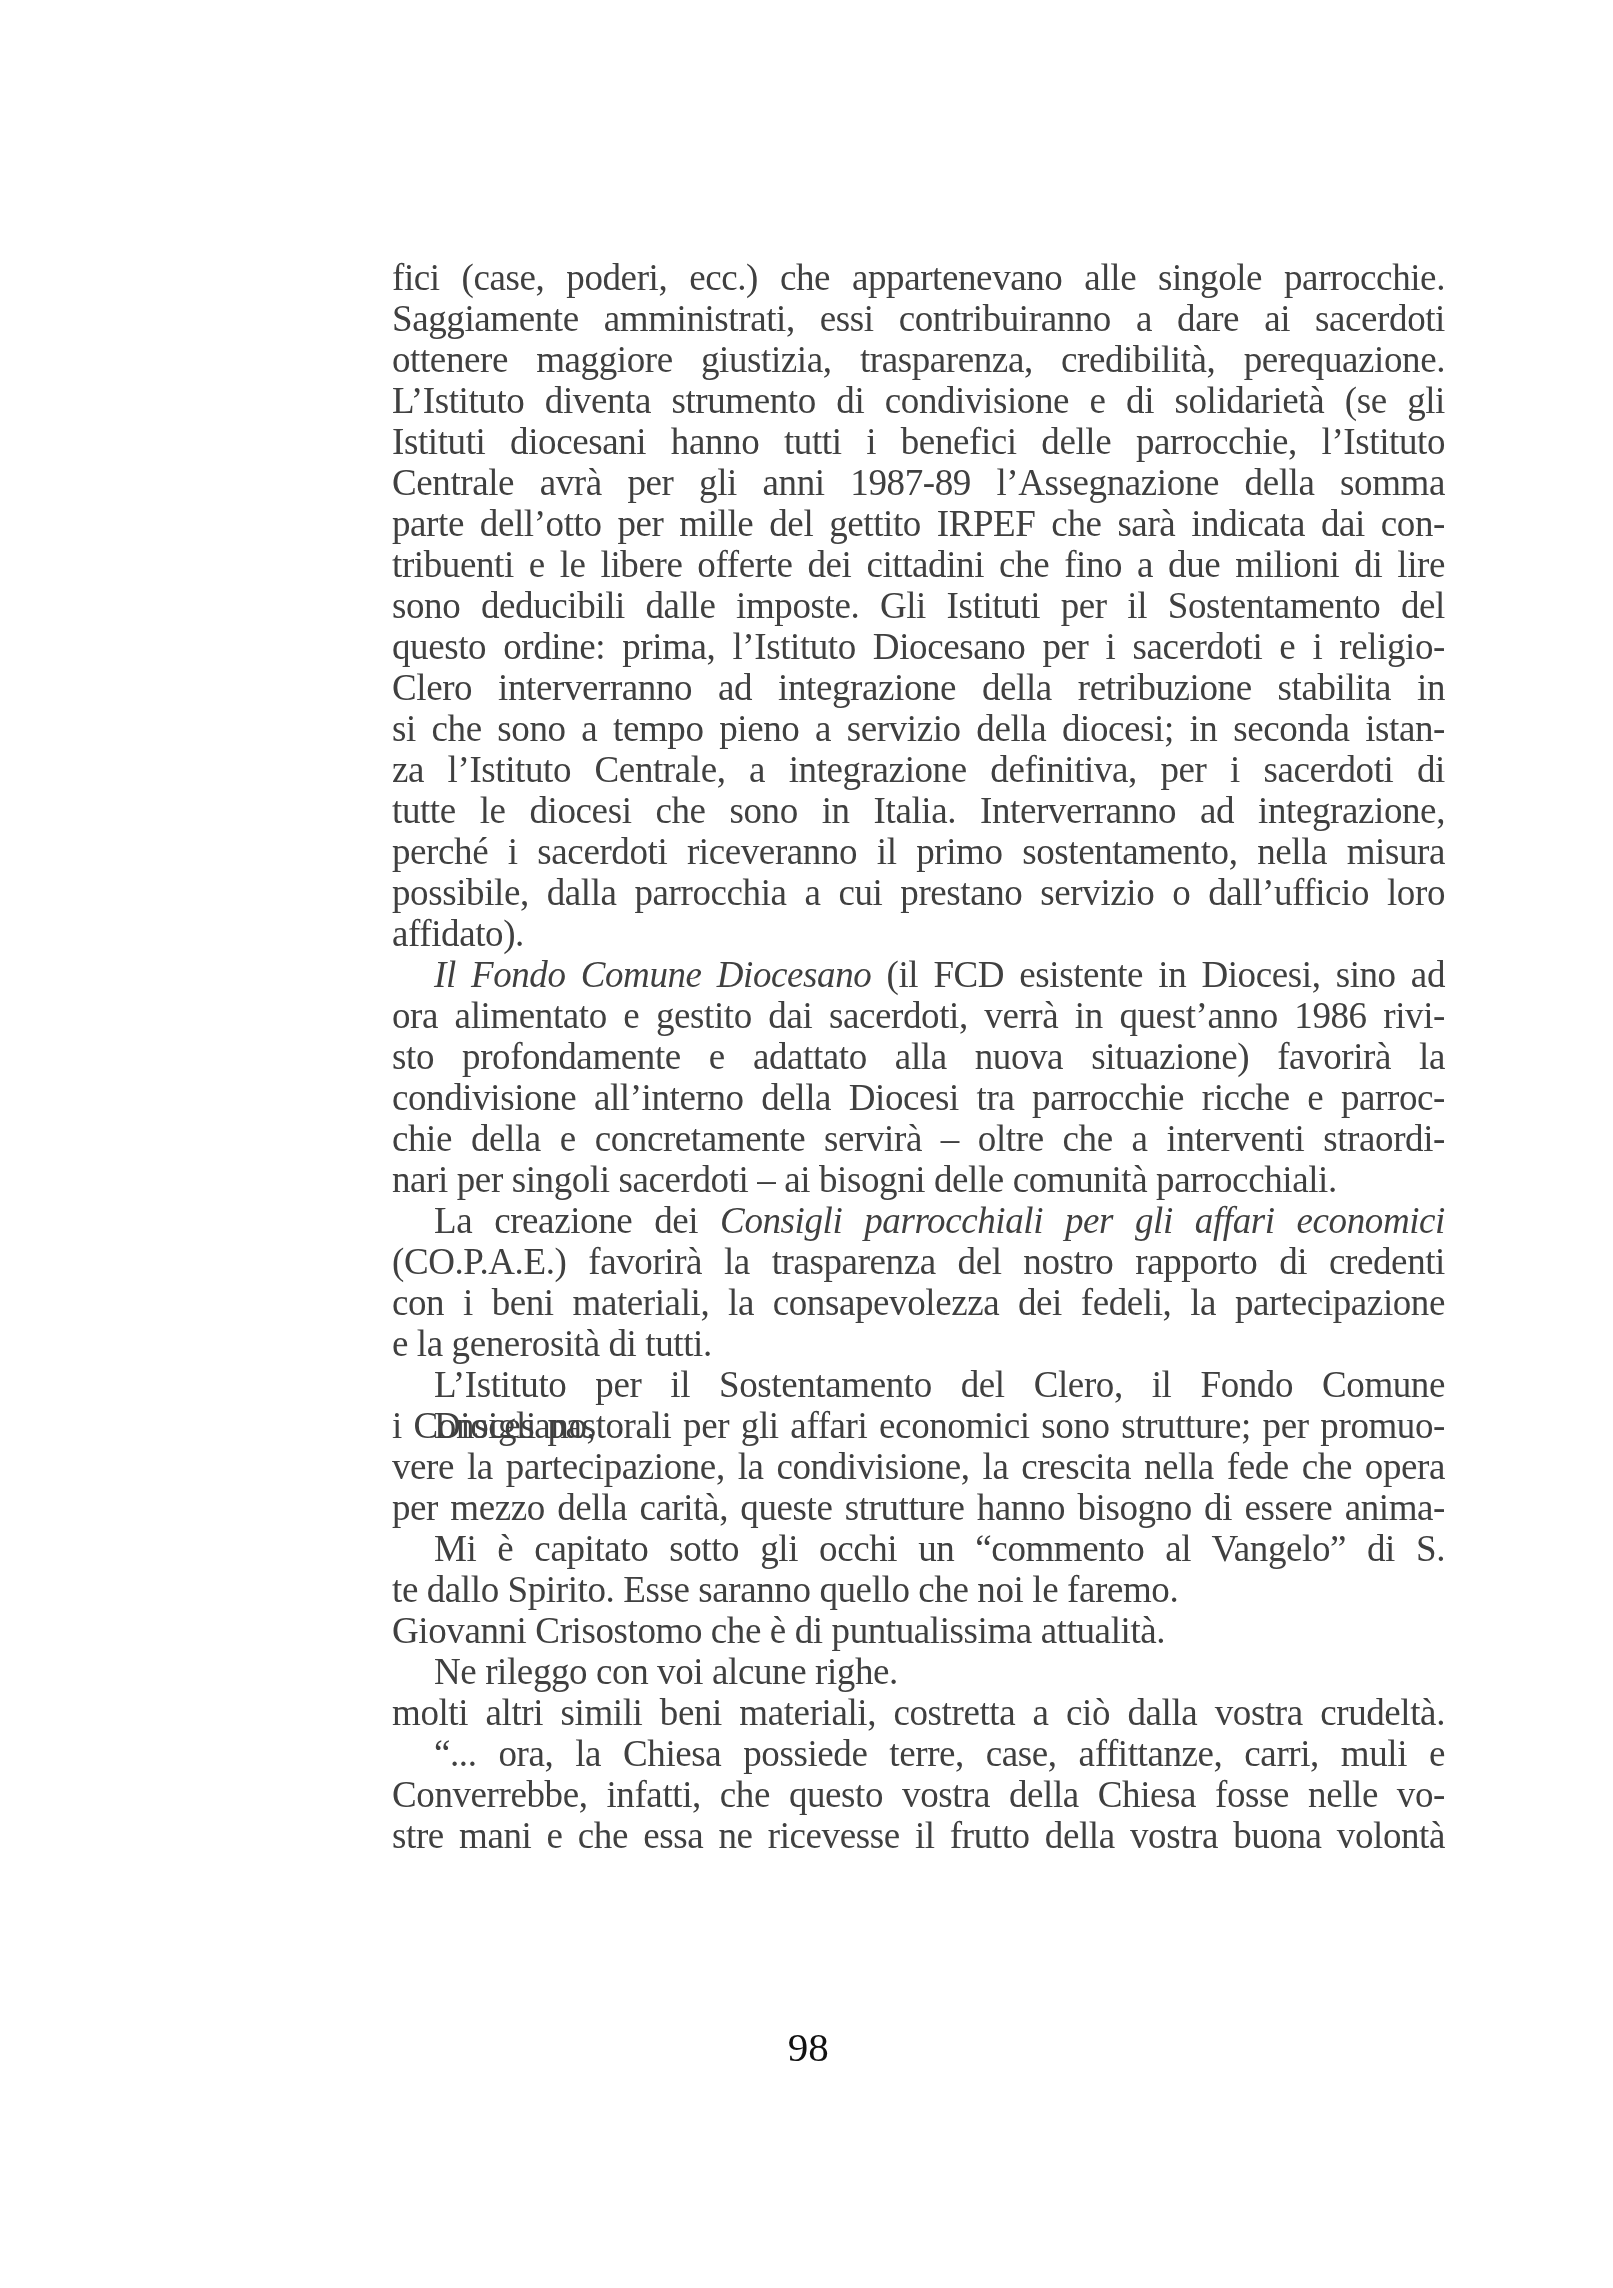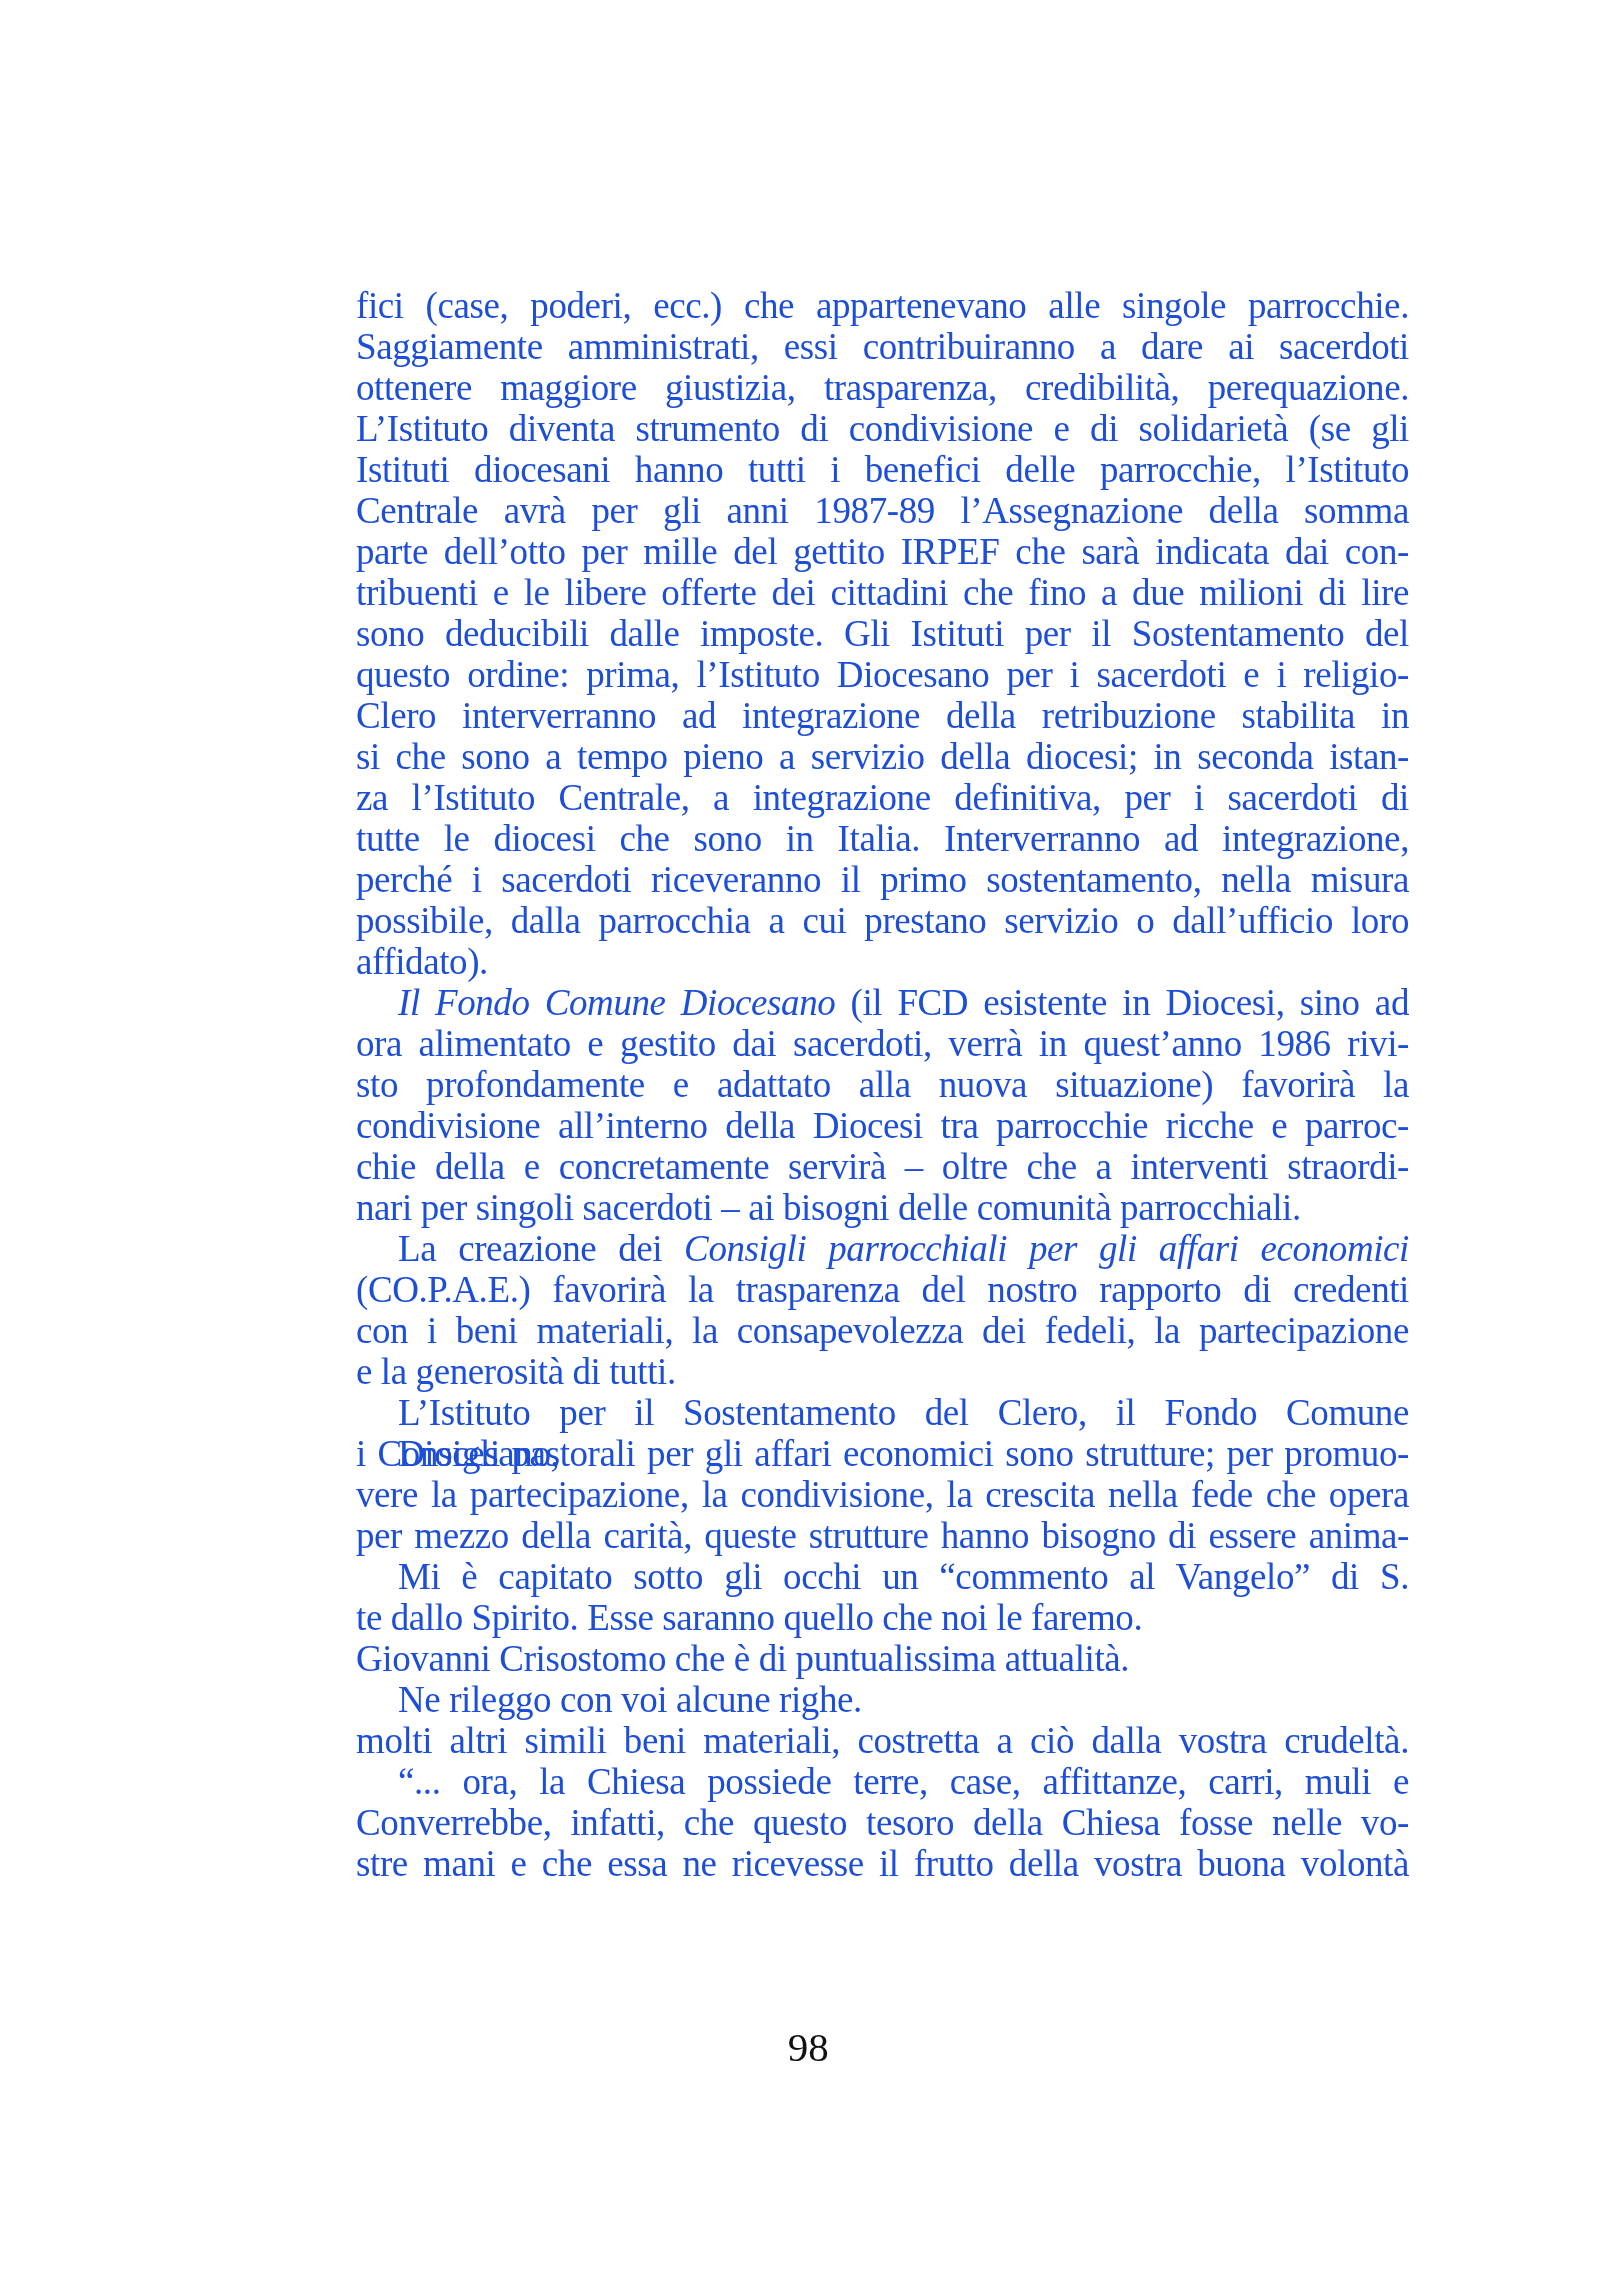--- a/index.html
+++ b/index.html
@@ -15,29 +15,28 @@
     }
     .page {
       position: absolute;
       left: 0; top: 0;
       width: 1613px;
       height: 2289px;
       background: #ffffff;
     }
     .text-block {
       position: absolute;
-      left: 356px;
+      left: 392px;
       top: 257px;
       width: 1053px;
       font-family: "Liberation Serif", "DejaVu Serif", serif;
       font-size: 37px;
       line-height: 41px;
-      color: #1d4ed8;
+      color: #404040;
       letter-spacing: -0.4px;
-      margin-top: 28px;
     }
     .line {
       display: block;
       white-space: nowrap;
       height: 41px;
       text-align: justify;
       text-align-last: justify;
       white-space: normal;
       overflow: visible;
     }
@@ -95,18 +94,18 @@
       <div class="line indent"><span>L’Istituto per il Sostentamento del Clero, il Fondo Comune Diocesano,</span></div>
       <div class="line"><span>i Consigli pastorali per gli affari economici sono strutture; per promuo-</span></div>
       <div class="line"><span>vere la partecipazione, la condivisione, la crescita nella fede che opera</span></div>
       <div class="line"><span>per mezzo della carità, queste strutture hanno bisogno di essere anima-</span></div>
       <div class="line indent"><span>Mi è capitato sotto gli occhi un “commento al Vangelo” di S.</span></div>
       <div class="line last"><span>te dallo Spirito. Esse saranno quello che noi le faremo.</span></div>
       <div class="line last"><span>Giovanni Crisostomo che è di puntualissima attualità.</span></div>
       <div class="line indent last"><span>Ne rileggo con voi alcune righe.</span></div>
       <div class="line"><span>molti altri simili beni materiali, costretta a ciò dalla vostra crudeltà.</span></div>
       <div class="line indent"><span>“... ora, la Chiesa possiede terre, case, affittanze, carri, muli e</span></div>
-      <div class="line"><span>Converrebbe, infatti, che questo tesoro della Chiesa fosse nelle vo-</span></div>
+      <div class="line"><span>Converrebbe, infatti, che questo vostra della Chiesa fosse nelle vo-</span></div>
       <div class="line"><span>stre mani e che essa ne ricevesse il frutto della vostra buona volontà</span></div>
     </div>
   <div class="page-number">98</div>
 </div>
 
 
 </body></html>

